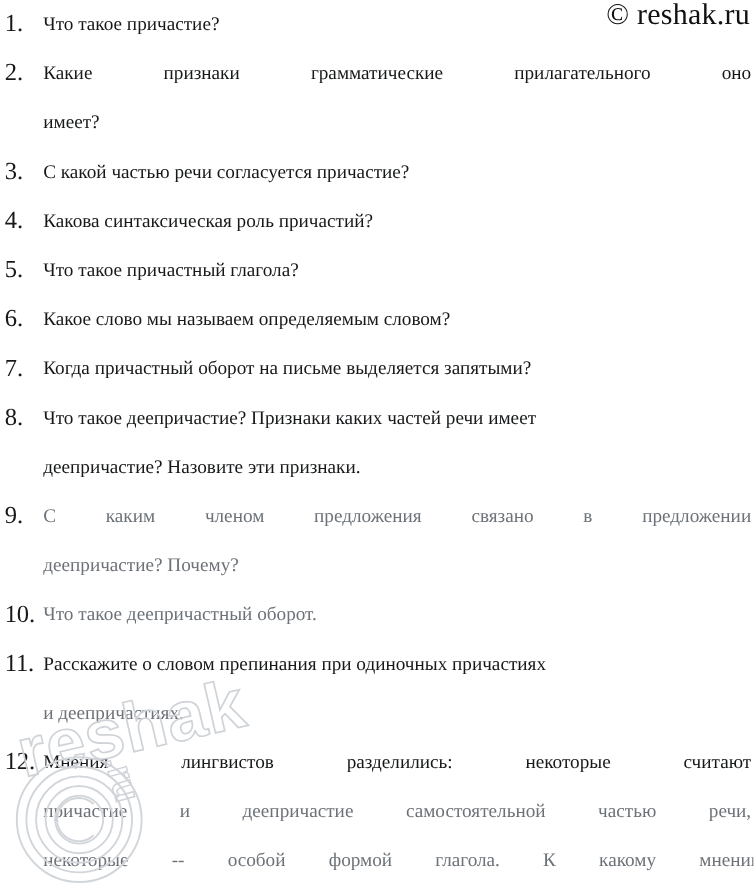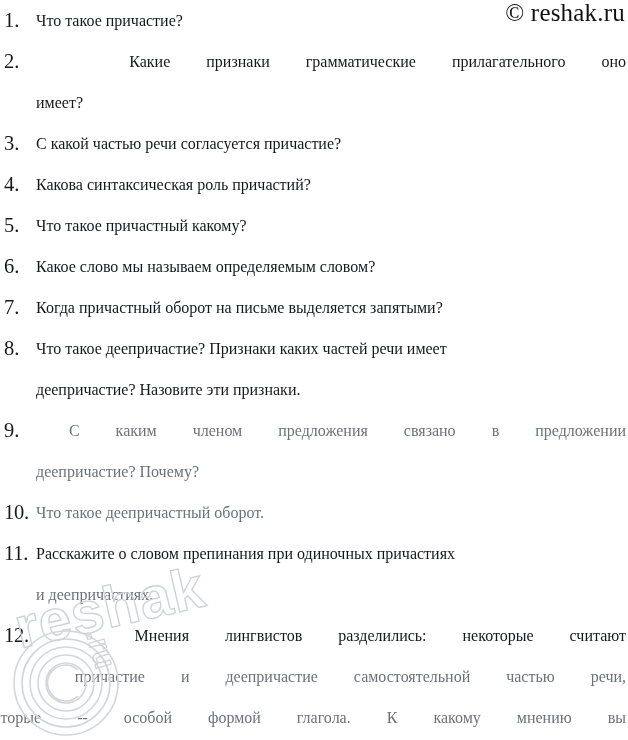--- a/index.html
+++ b/index.html
@@ -70,21 +70,21 @@
     top: 0;
     right: 0;
     line-height: 41px;
     font-size: 16px;
     white-space: nowrap;
     color: #16181a;
   }
   
   .qtext.justify {
     display: flex;
-    justify-content: flex-end;
+    justify-content: space-between;
     right: 0px;
     white-space: nowrap;
     gap: 36px;
   }
   .qtext.justify > span { display: inline-block; }
   .faded3 { color: #6c7278; }
 
   
   .watermark {
     position: absolute;
@@ -164,21 +164,21 @@
       </div>
       <div class="qitem">
         <div class="qline">
           <span class="qnum">4.</span>
           <span class="qtext">Какова синтаксическая роль причастий?</span>
         </div>
       </div>
       <div class="qitem">
         <div class="qline">
           <span class="qnum">5.</span>
-          <span class="qtext">Что такое причастный какому?</span>
+          <span class="qtext">Что такое причастный глагола?</span>
         </div>
       </div>
       <div class="qitem">
         <div class="qline">
           <span class="qnum">6.</span>
           <span class="qtext">Какое слово мы называем определяемым словом?</span>
         </div>
       </div>
       <div class="qitem">
         <div class="qline">

